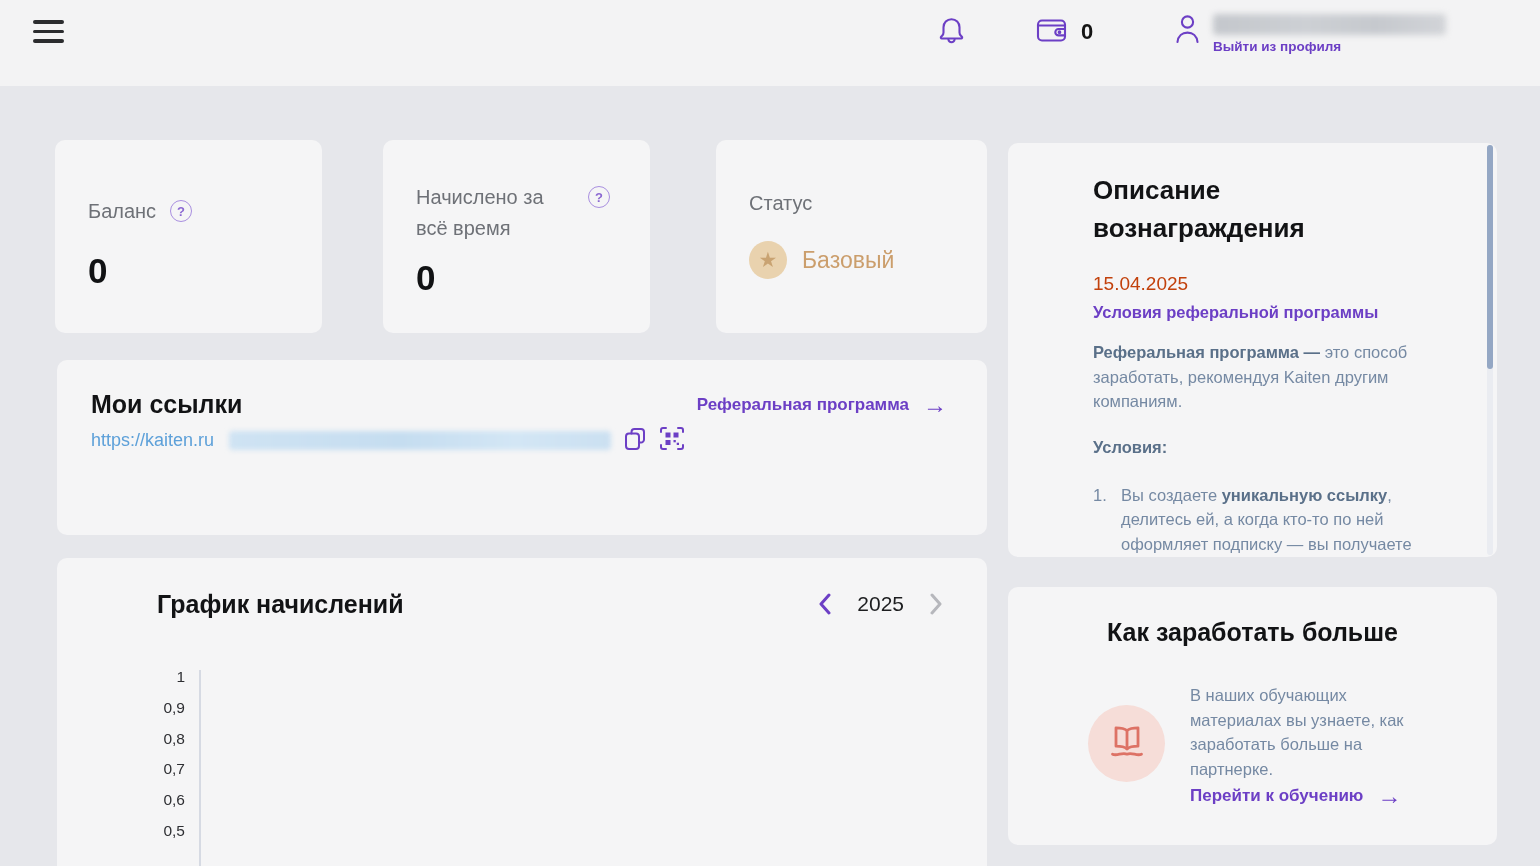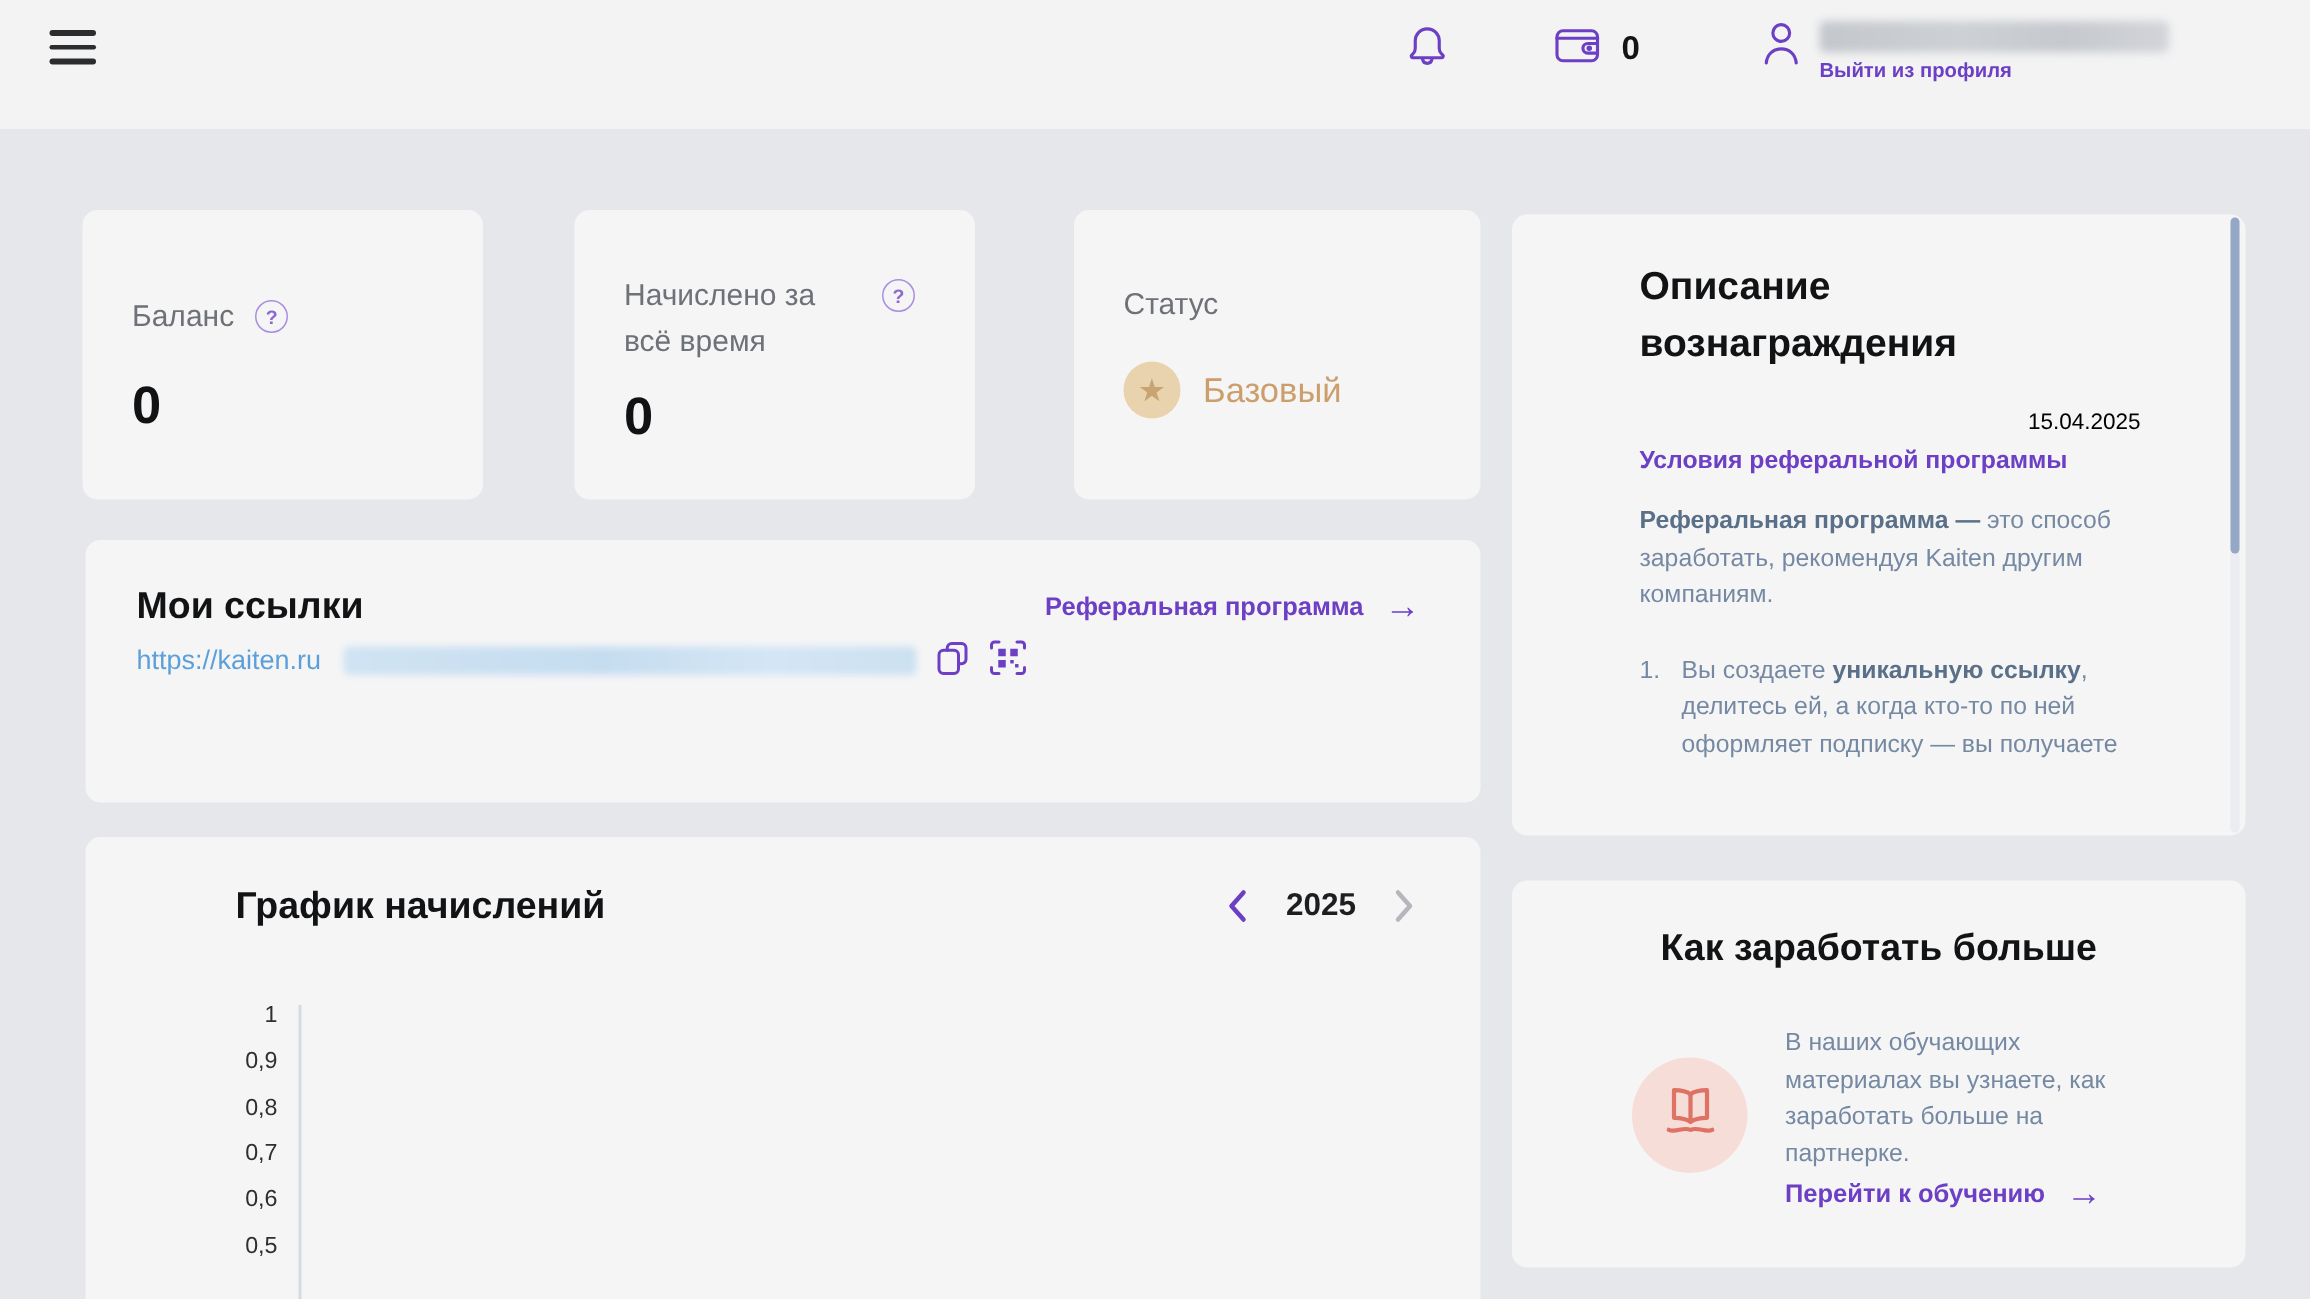--- a/index.html
+++ b/index.html
@@ -79,30 +79,30 @@
   .url-text { font-size:18px; color:#5da0d9; text-decoration:none; cursor:pointer; }
   .url-blur {
     width:382px; height:19px; margin-left:2px;
     background:linear-gradient(90deg,#cfe3f3,#c5ddf0 45%,#d3e6f5 75%,#cbe0f1);
     border-radius:4px; filter:blur(2.5px);
   }
 
   
   .card-chart { left:57px; top:558px; width:930px; height:430px; }
   .chart-title { position:absolute; left:100px; top:32px; font-size:25px; font-weight:bold; color:#121315; }
-  .year-nav { position:absolute; right:44px; top:34px; display:flex; align-items:center; gap:25px;font-weight:bold; }
+  .year-nav { position:absolute; right:44px; top:34px; display:flex; align-items:center; gap:25px; }
   .chev-btn { background:none; border:none; cursor:pointer; display:flex; align-items:center; }
   .year-label { font-size:21px; color:#1d1e20; }
   .axis-line { position:absolute; left:142px; top:112px; width:2px; height:318px; background:#d6dae3; }
   .y-tick { position:absolute; left:58px; width:70px; text-align:right; font-size:15.5px; color:#2e2f33; }
 
   
   .card-desc { left:1008px; top:143px; width:489px; height:414px; padding:28px 70px 0 85px; overflow:hidden; }
   .desc-title { font-size:26px; font-weight:bold; color:#121315; line-height:38px; max-width:300px; }
-  .desc-date { margin-top:26px; font-size:15px; color:#000000;text-align:right; }
+  .desc-date { margin-top:26px; font-size:19px; color:#c2410c; }
   .desc-link { display:inline-block; margin-top:8px; font-size:16.5px; font-weight:bold; color:#6c3fc5; text-decoration:none; cursor:pointer; }
   .desc-par { margin-top:18px; font-size:16.5px; line-height:24.5px; color:#7589a3; max-width:330px; }
   .desc-par b, .desc-strong { color:#5a7089; font-weight:bold; }
   .desc-cond { margin-top:24px; font-size:16.5px; font-weight:bold; color:#5a7089; }
   .desc-list { margin-top:26px; display:flex; max-width:330px; }
   .desc-list-num { flex:0 0 28px; font-size:16.5px; line-height:24.5px; color:#7589a3; }
   .desc-list-text { font-size:16.5px; line-height:24.5px; color:#7589a3; }
   .scroll-track { position:absolute; right:4px; top:2px; width:6px; height:410px; border-radius:3px; background:#eaecf1; }
   .scroll-thumb { position:absolute; right:4px; top:2px; width:6px; height:224px; border-radius:3px; background:#94a7c4; cursor:grab; }
 
@@ -244,20 +244,21 @@
     <span class="y-tick" style="top:202px">0,7</span>
     <span class="y-tick" style="top:233px">0,6</span>
     <span class="y-tick" style="top:264px">0,5</span>
   </section>
 
   <section class="card card-desc">
     <h2 class="desc-title">Описание вознаграждения</h2>
     <div class="desc-date">15.04.2025</div>
     <a class="desc-link">Условия реферальной программы</a>
     <p class="desc-par"><span class="desc-strong">Реферальная программа —</span><span> это способ заработать, рекомендуя Kaiten другим компаниям.</span></p>
+    <div class="desc-cond">Условия:</div>
     <div class="desc-list">
       <span class="desc-list-num">1.</span>
       <span class="desc-list-text"><span>Вы создаете </span><span class="desc-strong">уникальную ссылку</span><span>, делитесь ей, а когда кто-то по ней оформляет подписку — вы получаете</span></span>
     </div>
     <div class="scroll-track"></div>
     <div class="scroll-thumb"></div>
   </section>
 
   <section class="card card-earn">
     <h2 class="earn-title">Как заработать больше</h2>

